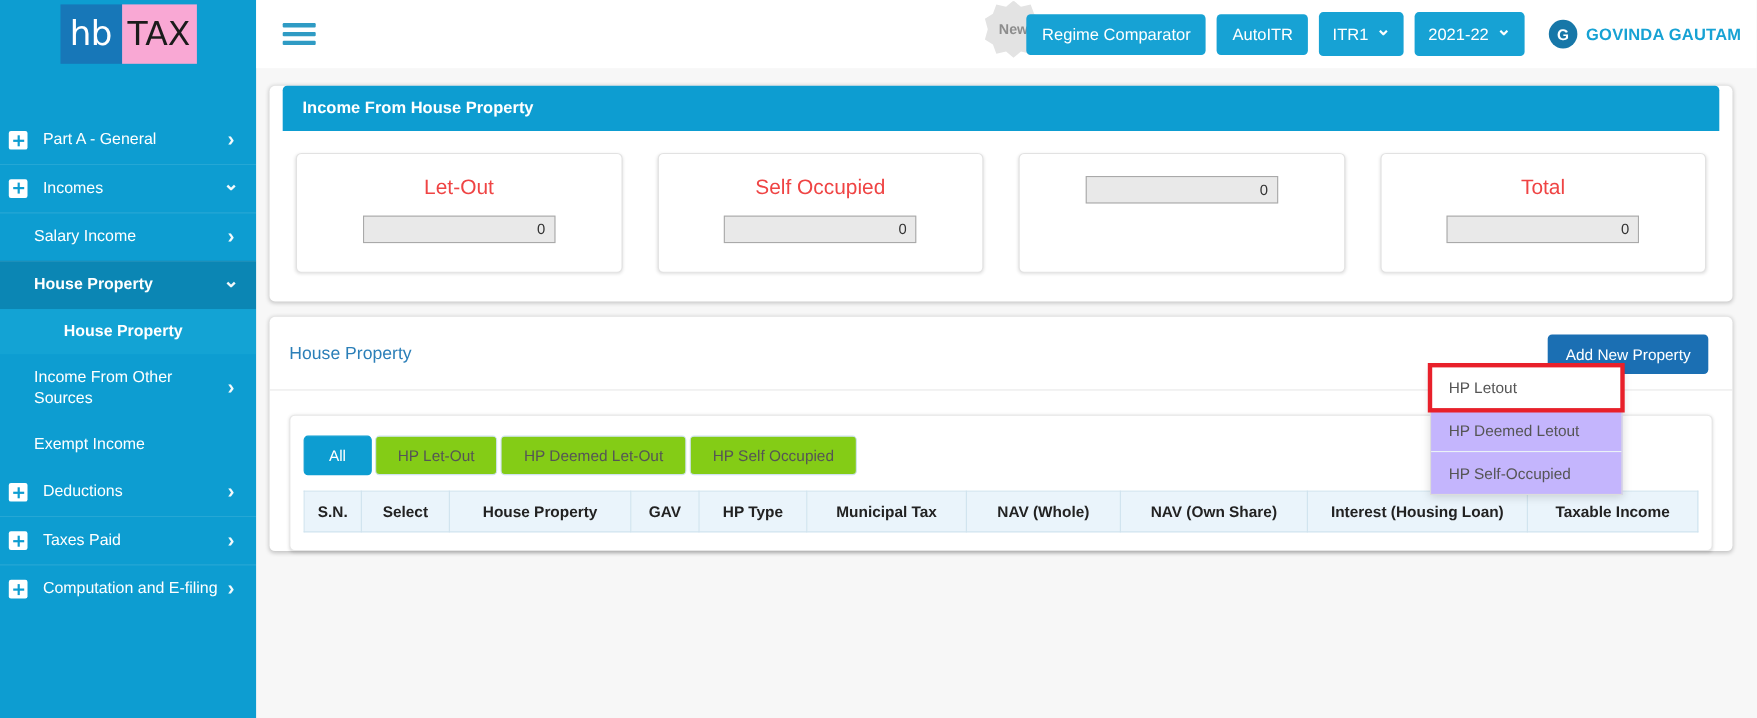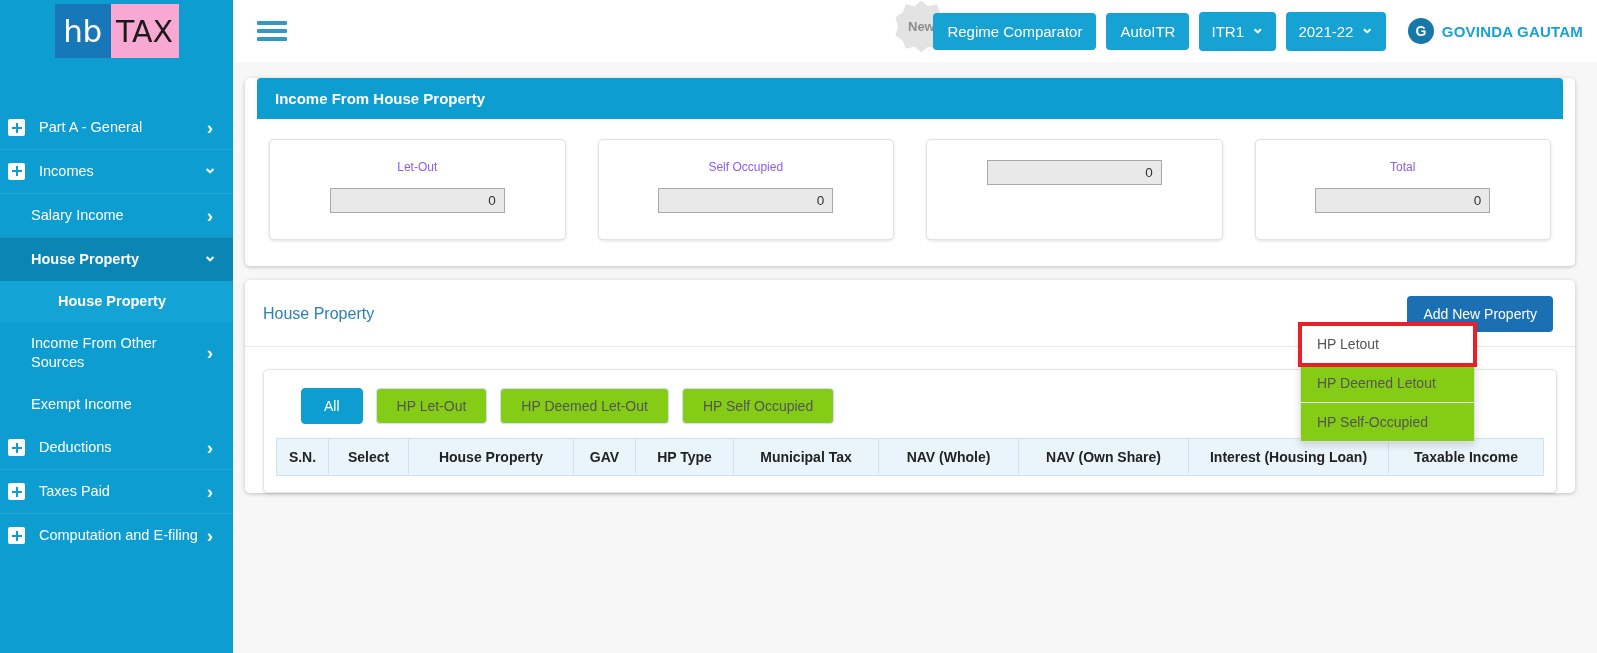--- a/index.html
+++ b/index.html
@@ -162,21 +162,21 @@
   }
   .sum-card {
     flex: 1 1 0;
     background: #ffffff;
     border: 1px solid #e2e2e2;
     border-radius: 5px;
     box-shadow: 0 1px 3px rgba(0,0,0,0.12);
     padding: 20px 16px 26px 16px;
     text-align: center;
   }
-  .sum-label { font-size: 12px; color: #8b5cf6; margin-bottom: 14px; }
+  .sum-label { font-size: 19px; color: #ef4444; margin-bottom: 14px; }
   .sum-input {
     width: 175px; height: 25px;
     background: #e9e9e9;
     border: 1px solid #a9a9a9;
     font-size: 13.5px; color: #333333;
     text-align: right; padding: 0 8px;
     font-family: "Liberation Sans", sans-serif;
   }
 
   .panel2 { padding: 0; position: relative; }
@@ -192,21 +192,21 @@
     background: #1b6fb3; color: #ffffff;
     border: none; border-radius: 4px;
     font-size: 14px; font-weight: 400;
     padding: 10px 16px; cursor: pointer;
     font-family: "Liberation Sans", sans-serif;
   }
   .dropdown {
     position: absolute;
     top: 44px; right: 100px;
     width: 175px;
-    background: #84cc16;
+    background: #c4b5fd;
     border: 1px solid #dcdcdc;
     box-shadow: 0 3px 8px rgba(0,0,0,0.15);
     z-index: 40;
   }
   .dd-item {
     padding: 11px 16px;
     font-size: 14px; color: #555555;
     cursor: pointer;
     border-bottom: 1px solid #eaf2f7;
   }
@@ -219,21 +219,21 @@
   }
 
   .inner-card {
     margin: 22px 18px 22px 18px;
     border: 1px solid #e6e6e6;
     border-radius: 5px;
     box-shadow: 0 1px 3px rgba(0,0,0,0.13);
     background: #ffffff;
     padding: 14px 12px 16px 12px;
   }
-  .filter-row { display: flex; gap: 13px; padding: 4px 0 14px 0; margin-left: 25px; }
+  .filter-row { display: flex; gap: 3px; padding: 4px 0 14px 0; }
   .filter-btn {
     border-radius: 4px;
     font-size: 14px;
     padding: 9px 20px;
     cursor: pointer;
     font-family: "Liberation Sans", sans-serif;
     background: #84cc16;
     border: 1px solid #cfe3ee;
     color: #555555;
   }

